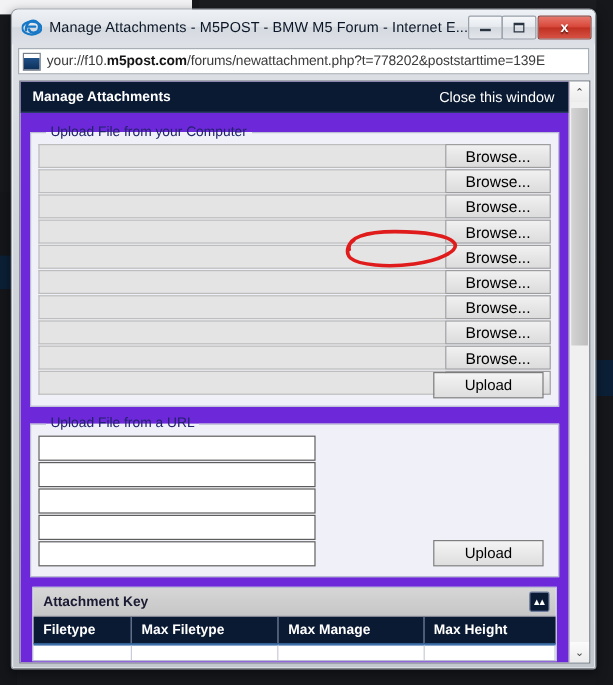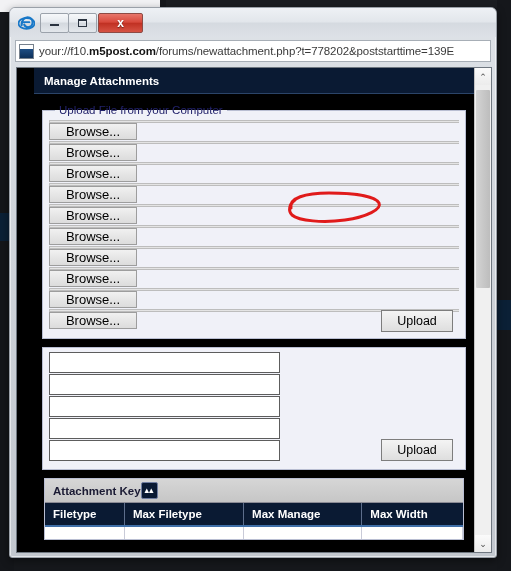--- a/index.html
+++ b/index.html
@@ -183,24 +183,23 @@
     width: 476px;
     height: 486px;
     background: #ffffff;
     border: 1px solid #6f7780;
     box-sizing: border-box;
     display: flex;
     overflow: hidden;
   }
   #page-area {
     flex: 1;
-    background: #000000;
+    background: #6d28d9;
     overflow: hidden;
     position: relative;
-    padding-left: 17px;
   }
 
   
   #page-header {
     height: 26px;
     background: #0a1a33;
     border-bottom: 1px solid #2b4468;
     display: flex;
     align-items: center;
     justify-content: space-between;
@@ -233,21 +232,20 @@
     font-size: 11.5px;
     color: #22226b;
     padding: 0 4px;
     margin-left: 6px;
   }
   .filerow {
     display: flex;
     align-items: stretch;
     height: 20px;
     margin-bottom: 1px;
-    flex-direction: column;
   }
   .file-field {
     flex: 1;
     background: #e4e4e4;
     border: 1px solid #bdbdbd;
     border-right: none;
     box-sizing: border-box;
   }
   .browse-btn {
     width: 88px;
@@ -262,21 +260,21 @@
     font-family: "Liberation Sans", sans-serif;
   }
   .upload-wrap {
     display: flex;
     justify-content: flex-end;
     margin-top: -20px;
     padding-right: 6px;
     height: 20px;
   }
   .upload-btn {
-    width: 72px;
+    width: 92px;
     height: 22px;
     background: linear-gradient(to bottom, #f4f4f4 0%, #e9e9e9 50%, #dedede 100%);
     border: 1px solid #7d7d7d;
     font-size: 12.5px;
     color: #000;
     display: flex;
     align-items: center;
     justify-content: center;
     box-sizing: border-box;
     font-family: "Liberation Sans", sans-serif;
@@ -301,21 +299,21 @@
     border: 1px solid #b9bed2;
     background: #ffffff;
     margin: 0 2px;
   }
   #attachkey-bar {
     height: 24px;
     background: linear-gradient(to bottom, #d6d6d6 0%, #c6c6c6 100%);
     border-bottom: 1px solid #8b8b95;
     display: flex;
     align-items: center;
-    justify-content: flex-start;
+    justify-content: space-between;
     padding: 0 5px 0 8px;
     box-sizing: border-box;
   }
   #attachkey-title {
     font-size: 11.5px;
     font-weight: bold;
     color: #1a1a33;
   }
   #collapse-icon {
     width: 15px; height: 15px;
@@ -411,40 +409,42 @@
 <div id="popup-window">
 
   <div id="titlebar">
     <span id="ie-logo">
       <svg width="17" height="17" viewBox="0 0 17 17">
         <ellipse cx="8.5" cy="9.4" rx="8" ry="5.4" fill="none" stroke="#1878c8" stroke-width="1.8"></ellipse>
         <path d="M3.6 11.2 C3.6 6.4 6.2 3.2 9.6 3.2 C12.6 3.2 14.6 5.6 14.6 8.6 C14.6 11.2 12.6 13.2 10 13.2 C8 13.2 6.6 12.2 6.2 10.6" fill="none" stroke="#1878c8" stroke-width="2.1" stroke-linecap="round"></path>
         <path d="M4.4 8.2 H11.4" stroke="#1878c8" stroke-width="1.8" stroke-linecap="round"></path>
       </svg>
     </span>
+    <span id="window-title">Manage Attachments - M5POST - BMW M5 Forum - Internet E...</span>
     <span id="window-buttons">
       <span class="winbtn min-glyph"></span>
       <span class="winbtn max-glyph"></span>
       <span id="close-button">x</span>
     </span>
   </div>
 
   <div id="addressbar-row">
     <div id="addressbar" title="http://f10.m5post.com/forums/newattachment.php?t=778202&amp;poststarttime=139E">
       <span id="page-icon"></span>
       <span id="url-text"><span>your://f10.</span><b>m5post.com</b><span>/forums/newattachment.php?t=778202&amp;poststarttime=139E</span></span>
     </div>
   </div>
 
   <div id="viewport">
 
     <div id="page-area">
 
       <div id="page-header">
         <span id="page-header-title">Manage Attachments</span>
+        <a href="#" id="close-window-link">Close this window</a>
       </div>
 
       <div id="page-body">
 
         <fieldset class="panel">
           <legend>Upload File from your Computer</legend>
           <div id="file-rows">
               <div class="filerow">
                 <div class="file-field"></div>
                 <div class="browse-btn">Browse...</div>
@@ -485,20 +485,21 @@
                 <div class="file-field"></div>
                 <div class="browse-btn">Browse...</div>
               </div>
             </div>
           <div class="upload-wrap">
             <div class="upload-btn">Upload</div>
           </div>
         </fieldset>
 
         <fieldset class="panel">
+          <legend>Upload File from a URL</legend>
           <div id="url-rows">
               <div class="urlrow"></div>
               <div class="urlrow"></div>
               <div class="urlrow"></div>
               <div class="urlrow"></div>
               <div class="urlrow"></div>
             </div>
           <div id="url-upload-wrap">
             <div class="upload-btn">Upload</div>
           </div>
@@ -508,21 +509,21 @@
           <div id="attachkey-bar">
             <span id="attachkey-title">Attachment Key</span>
             <span id="collapse-icon">▴▴</span>
           </div>
           <table id="key-table">
             <thead>
               <tr id="key-header-row">
                   <th>Filetype</th>
                   <th>Max Filetype</th>
                   <th>Max Manage</th>
-                  <th>Max Width</th>
+                  <th>Max Height</th>
                 </tr>
             </thead>
             <tbody>
               <tr>
                 <td></td>
                 <td></td>
                 <td></td>
                 <td></td>
               </tr>
             </tbody>

